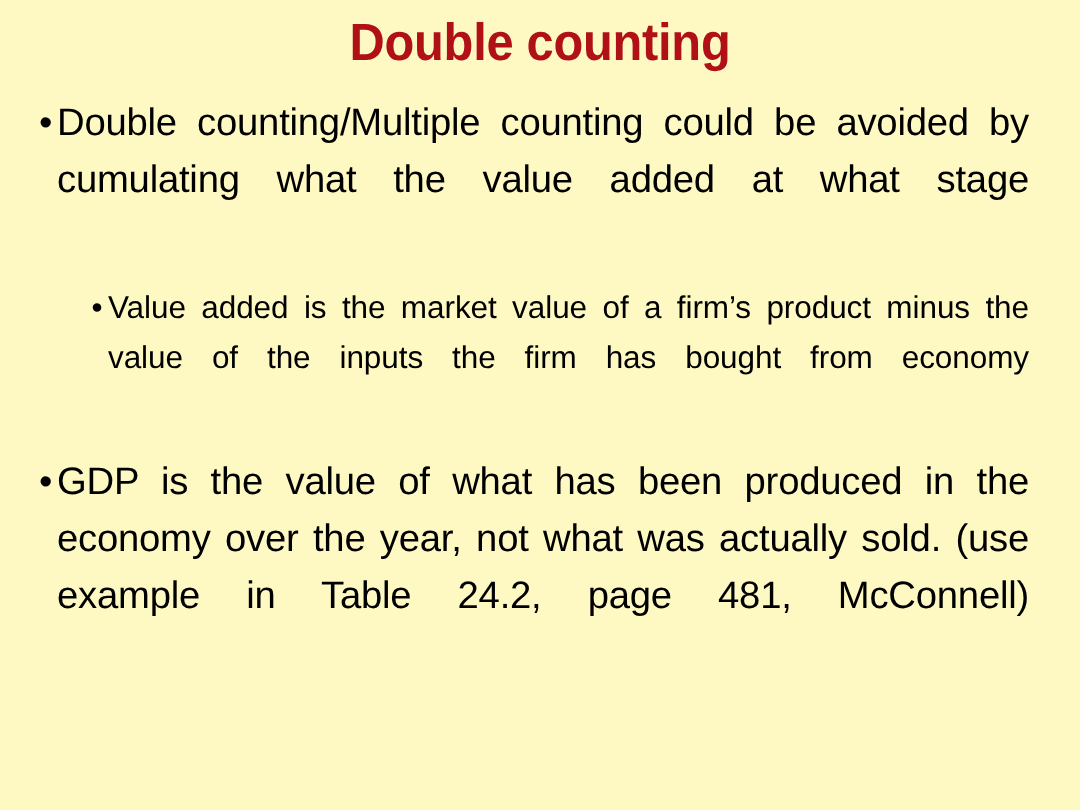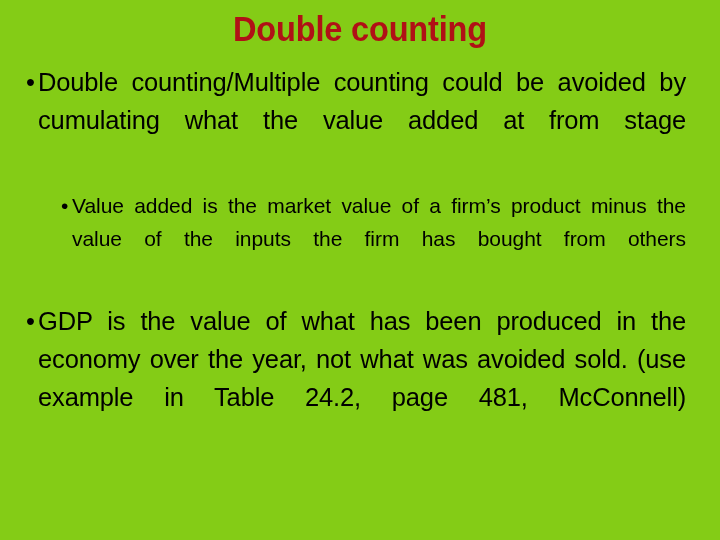--- a/index.html
+++ b/index.html
@@ -99,32 +99,32 @@
   .bullet-l1::after,
   .bullet-l2::after {
     content: "";
     display: inline-block;
     width: 100%;
   }
 </style>
 </head>
 <body style="background: rgb(255, 255, 255);">
 
-<div id="slide" style="background: #84cc16;">
+<div id="slide" style="background: #fef9c3;">
 
   <div class="slide-title" style="color: rgb(176, 17, 22);">Double counting</div>
 
   <div class="body-region">
 
     <p class="bullet-l1 blk-1" style="color: rgb(0, 0, 0);">
-      <span class="bullet-dot">•</span><span>Double counting/Multiple counting could be avoided by cumulating what the </span><b>value added</b><span> at from stage</span>
+      <span class="bullet-dot">•</span><span>Double counting/Multiple counting could be avoided by cumulating what the </span><b>value added</b><span> at what stage</span>
     </p>
 
     <p class="bullet-l2 blk-2" style="color: rgb(0, 0, 0);">
-      <span class="bullet-dot">•</span><b>Value added</b><span> is the market value of a firm’s product minus the value of the inputs the firm has bought from others</span>
+      <span class="bullet-dot">•</span><b>Value added</b><span> is the market value of a firm’s product minus the value of the inputs the firm has bought from economy</span>
     </p>
 
     <p class="bullet-l1 blk-3" style="color: rgb(0, 0, 0);">
-      <span class="bullet-dot">•</span><span>GDP is the value of what has been produced in the economy over the year, not what was avoided sold. </span><b>(use example in Table 24.2, page 481, McConnell)</b>
+      <span class="bullet-dot">•</span><span>GDP is the value of what has been produced in the economy over the year, not what was actually sold. </span><b>(use example in Table 24.2, page 481, McConnell)</b>
     </p>
 
   </div>
 </div>
 
 </body></html>

